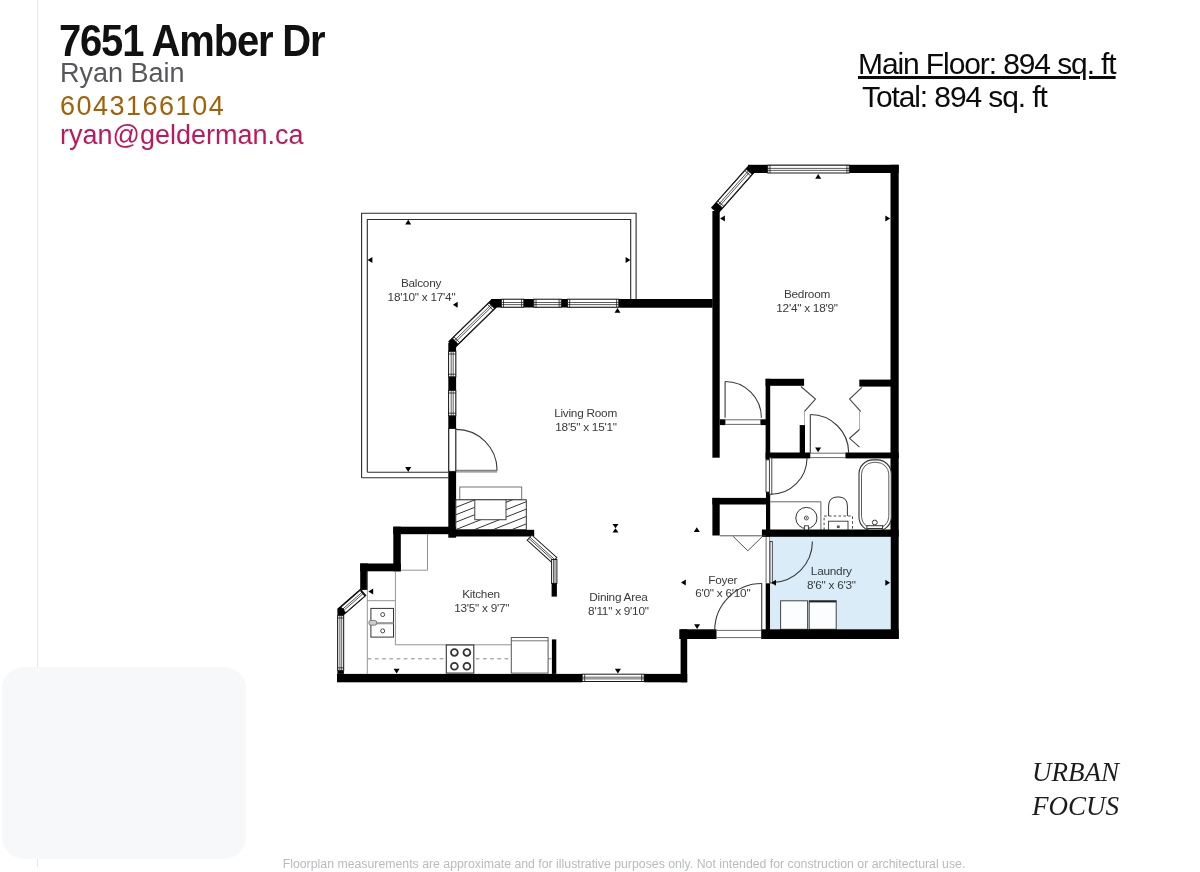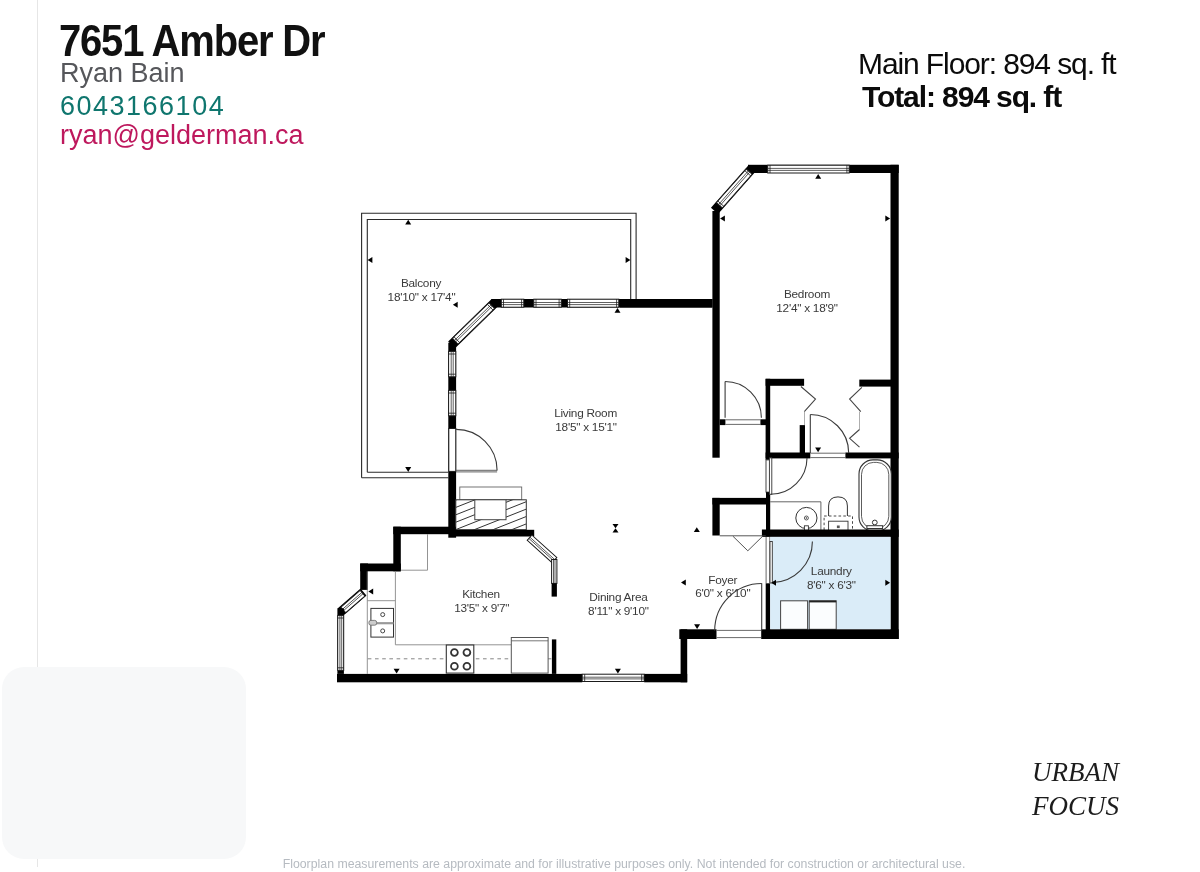--- a/index.html
+++ b/index.html
@@ -10,27 +10,27 @@
 <body>
 
 <div class="abs" style="left:37px;top:0;width:1px;height:867px;background:#e6e6e6;"></div>
 
 <div class="abs" style="left:2px;top:667px;width:244px;height:192px;background:#f7f8f9;border-radius:22px;"></div>
 
 <div class="abs" style="left:59px;top:15px;font-size:40px;font-weight:700;color:#111;letter-spacing:-1.2px;transform:scaleY(1.13);transform-origin:0 0;">7651 Amber Dr</div>
 
 <div class="abs" style="left:60px;top:58px;font-size:27px;color:#56575b;">Ryan Bain</div>
 
-<div class="abs" style="left:60px;top:91px;font-size:27px;color:#0f766e;letter-spacing:1.5px;">6043166104</div>
+<div class="abs" style="left:60px;top:91px;font-size:27px;color:#a16207;letter-spacing:1.5px;">6043166104</div>
 
 <div class="abs" style="left:60px;top:120px;font-size:27px;color:#be185d;">ryan@gelderman.ca</div>
 
-<div class="abs" style="left:858px;top:47px;font-size:30px;color:#0b0b0b;letter-spacing:-1.1px;">Main Floor: 894 sq. ft</div>
-
-<div class="abs" style="left:862px;top:80px;font-size:30px;font-weight:700;color:#0b0b0b;letter-spacing:-1.1px;">Total: 894 sq. ft</div>
+<div class="abs" style="left:858px;top:47px;font-size:30px;color:#0b0b0b;text-decoration:underline;letter-spacing:-1.1px;">Main Floor: 894 sq. ft</div>
+
+<div class="abs" style="left:862px;top:80px;font-size:30px;font-weight:400;color:#0b0b0b;letter-spacing:-1.1px;">Total: 894 sq. ft</div>
 
 <div class="abs" style="left:1032px;top:755px;font-family:'Liberation Serif',serif;font-size:27px;color:#1c1c1c;line-height:34px;font-style:italic;">URBAN<br>FOCUS</div>
 
 <div class="abs" style="left:0;top:857px;width:1188px;text-align:center;font-size:12.3px;color:#b6bbc1;margin-left:30px;">Floorplan measurements are approximate and for illustrative purposes only. Not intended for construction or architectural use.</div>
 
 <svg class="abs" style="left:0;top:0;" width="1200" height="872" viewBox="0 0 1200 872">
 <defs>
 <clipPath id="hc">
         <rect x="455.8" y="499.8" width="70.5" height="29.9"></rect>
       </clipPath>

